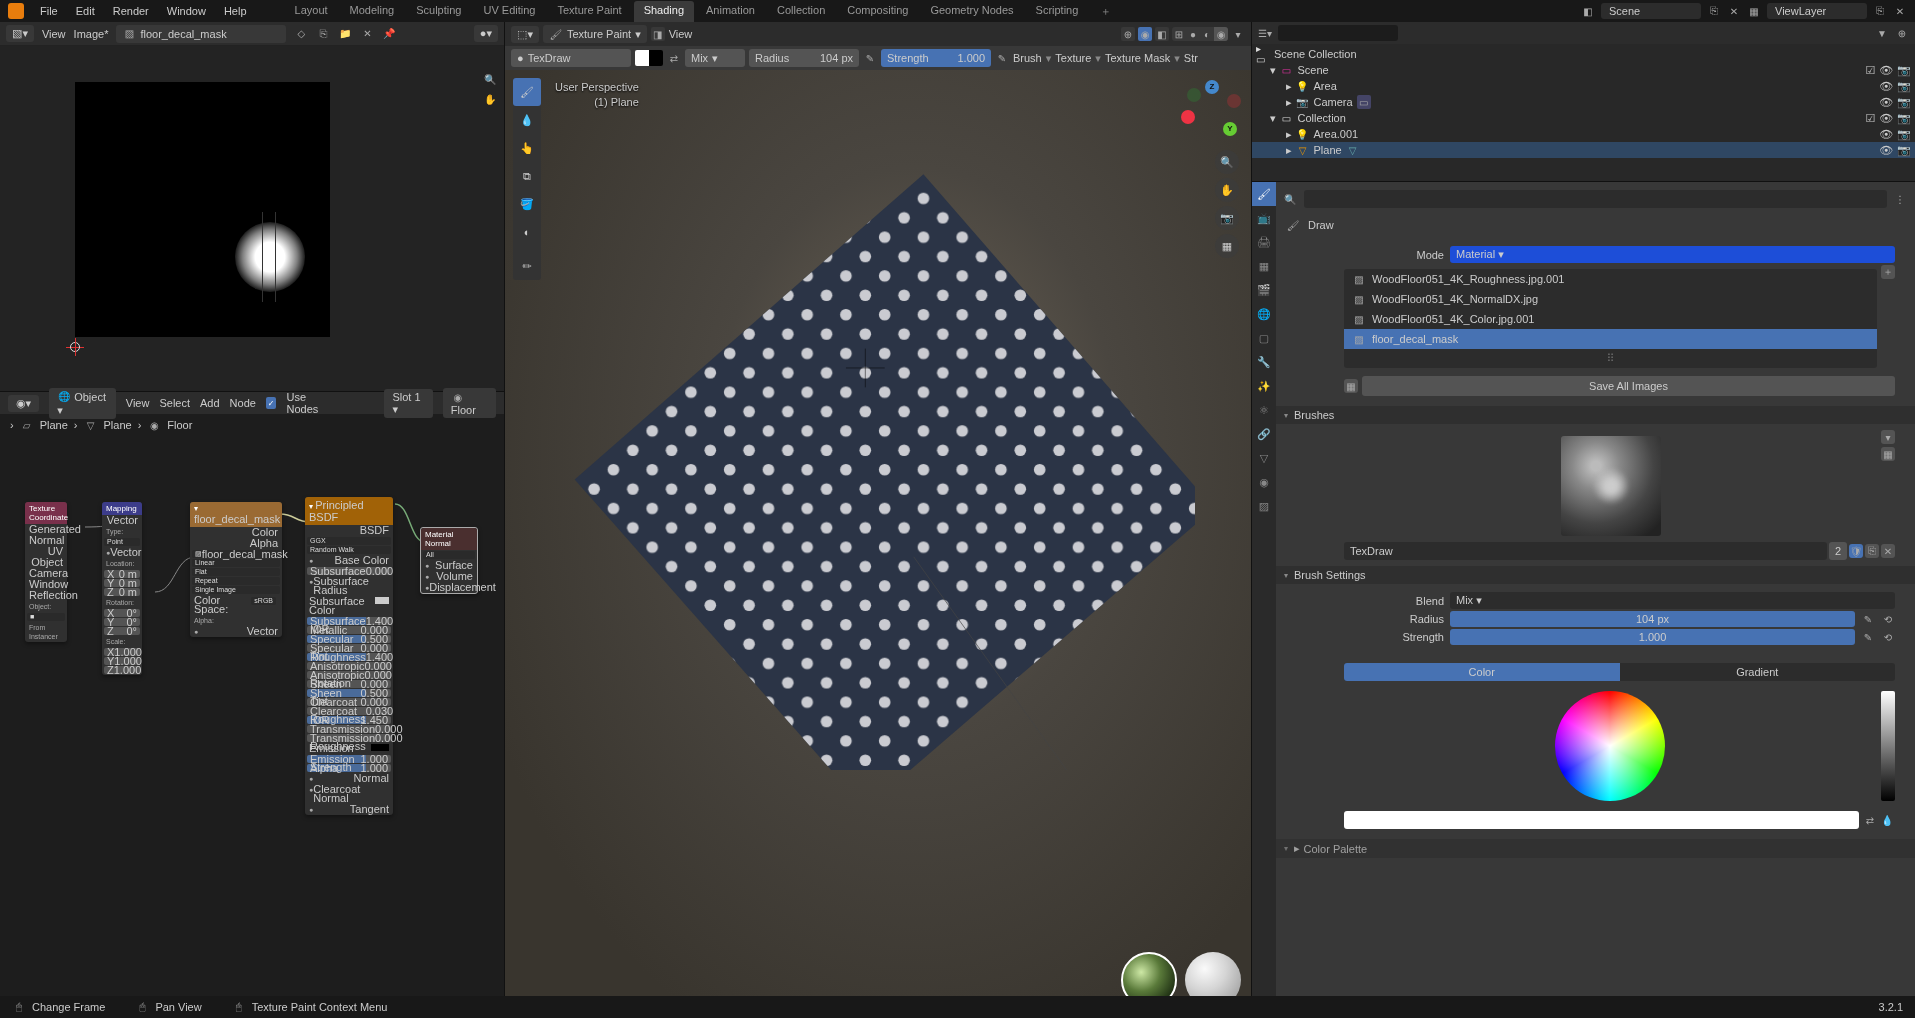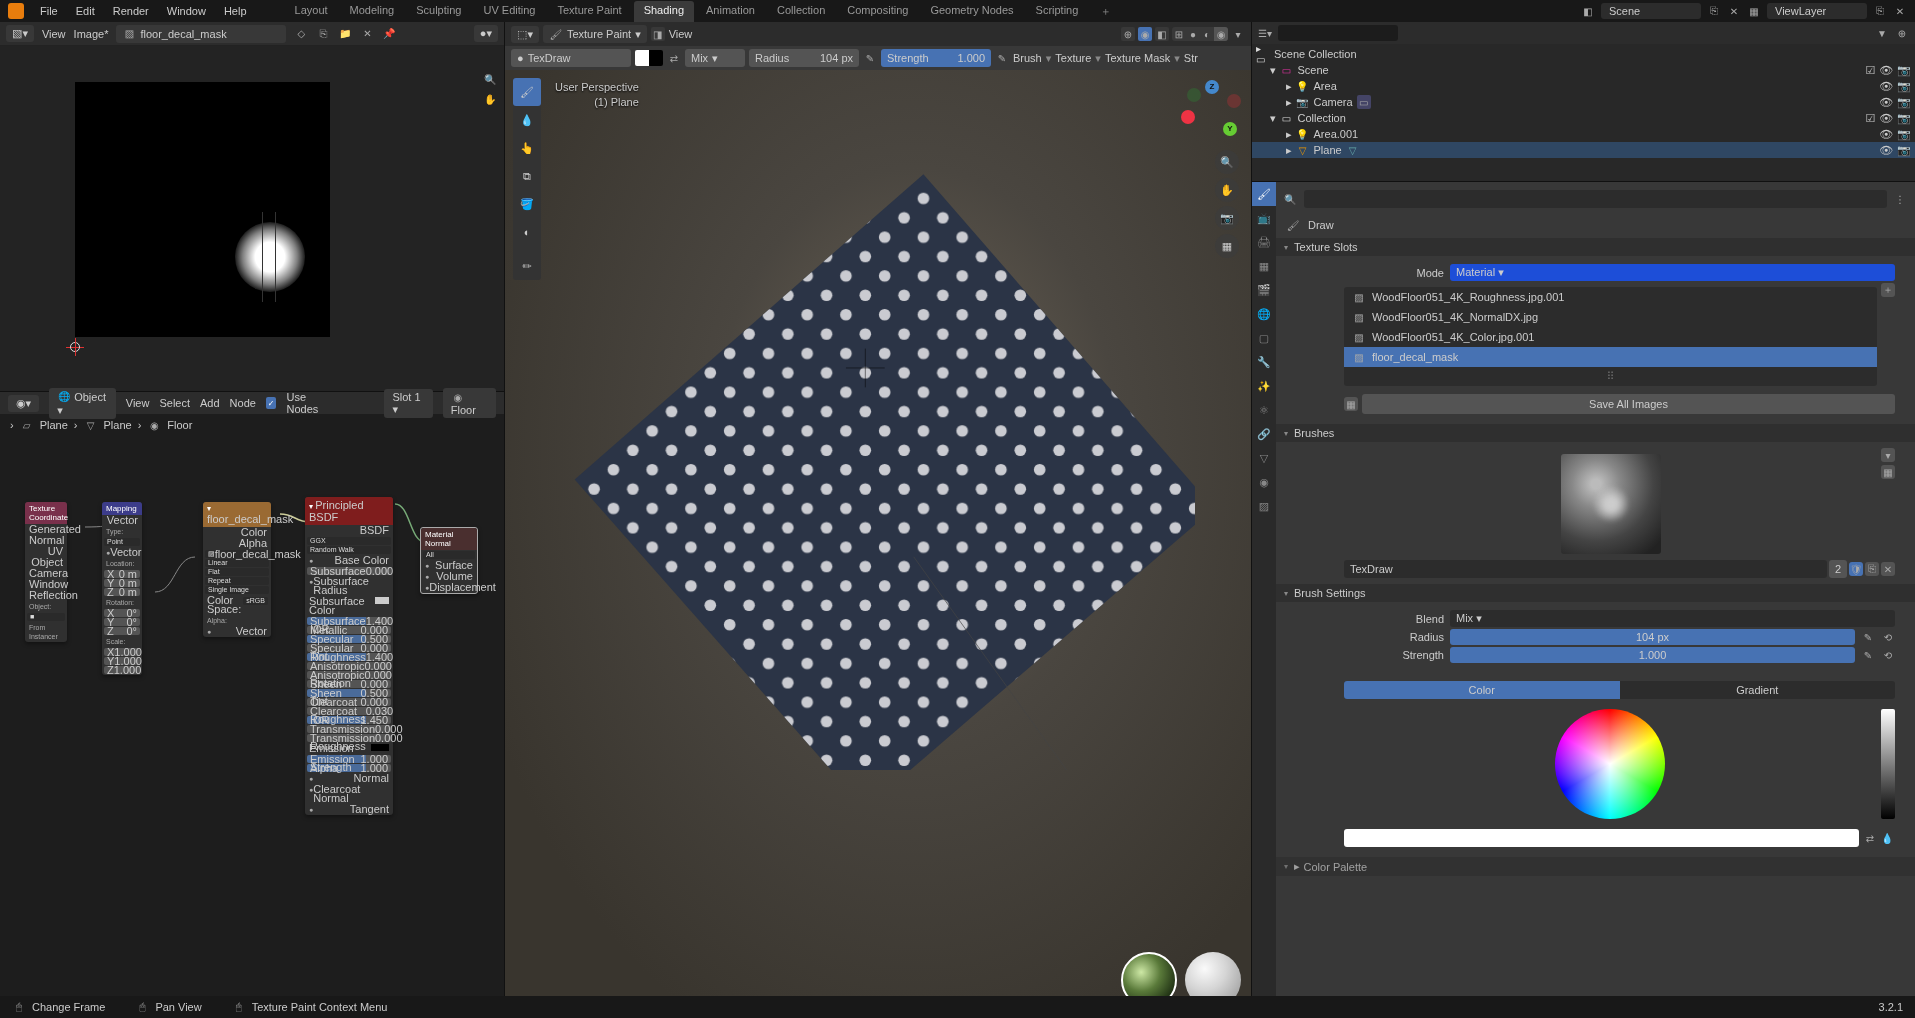--- a/index.html
+++ b/index.html
@@ -304,21 +304,21 @@
         <div class="node-slider">
             <span>Y</span>
             <span>1.000</span>
           </div>
         <div class="node-slider">
             <span>Z</span>
             <span>1.000</span>
           </div>
       </div>
 
-      <div class="node" style="left:203px;top:60px;width:68px">
+      <div class="node" style="left:190px;top:60px;width:92px">
         <div class="node-head" style="background:#9a6a33">▾ <span>floor_decal_mask</span></div>
         <div class="node-row">
             <span></span>
             <span>Color</span>
           </div>
         <div class="node-row">
             <span></span>
             <span>Alpha</span>
           </div>
         <div class="node-slider" style="background:#2a2a2a">▨ <span>floor_decal_mask</span></div>
@@ -328,21 +328,21 @@
         <div class="node-slider" style="background:#2a2a2a">Single Image</div>
         <div class="node-row">
             <span>Color Space:</span>
             <span class="node-slider" style="display:inline;background:#2a2a2a">sRGB</span>
           </div>
         <div class="node-row">Alpha:</div>
         <div class="node-row">● <span>Vector</span></div>
       </div>
 
       <div class="node" style="left:305px;top:55px;width:88px">
-        <div class="node-head" style="background:#7f1d1d">▾ <span>Principled BSDF</span></div>
+        <div class="node-head" style="background:#a16207">▾ <span>Principled BSDF</span></div>
         <div class="node-row">
             <span></span>
             <span>BSDF</span>
           </div>
         <div class="node-slider" style="background:#2a2a2a">GGX</div>
         <div class="node-slider" style="background:#2a2a2a">Random Walk</div>
         <div class="node-row">● <span>Base Color</span></div>
         <div class="node-slider">
             <span>Subsurface</span>
             <span>0.000</span>
@@ -624,23 +624,20 @@
       <div style="padding:4px 8px;display:flex;align-items:center;gap:6px">
         <span class="hicon">🔍</span>
         <div style="flex:1;background:#2c2c2c;height:18px;border-radius:3px"></div>
         <span class="hicon">⋮</span>
       </div>
       <div style="padding:6px 10px;display:flex;align-items:center;gap:8px">
         <span class="hicon">🖌</span>
         <span>Draw</span>
       </div>
 
-      <div class="psect-head">
-          <span>Texture Slots</span>
-        </div>
       <div class="psect-body">
         <div class="pfield-row">
           <span class="lbl">Mode</span>
           <div class="val" style="background:#1d4ed8;text-align:left"><span>Material</span> ▾</div>
         </div>
         <div style="display:flex;gap:4px">
           <div class="plist" style="flex:1">
             <div class="prow">
                 <span class="hicon">▨</span>
                 <span>WoodFloor051_4K_Roughness.jpg.001</span>

